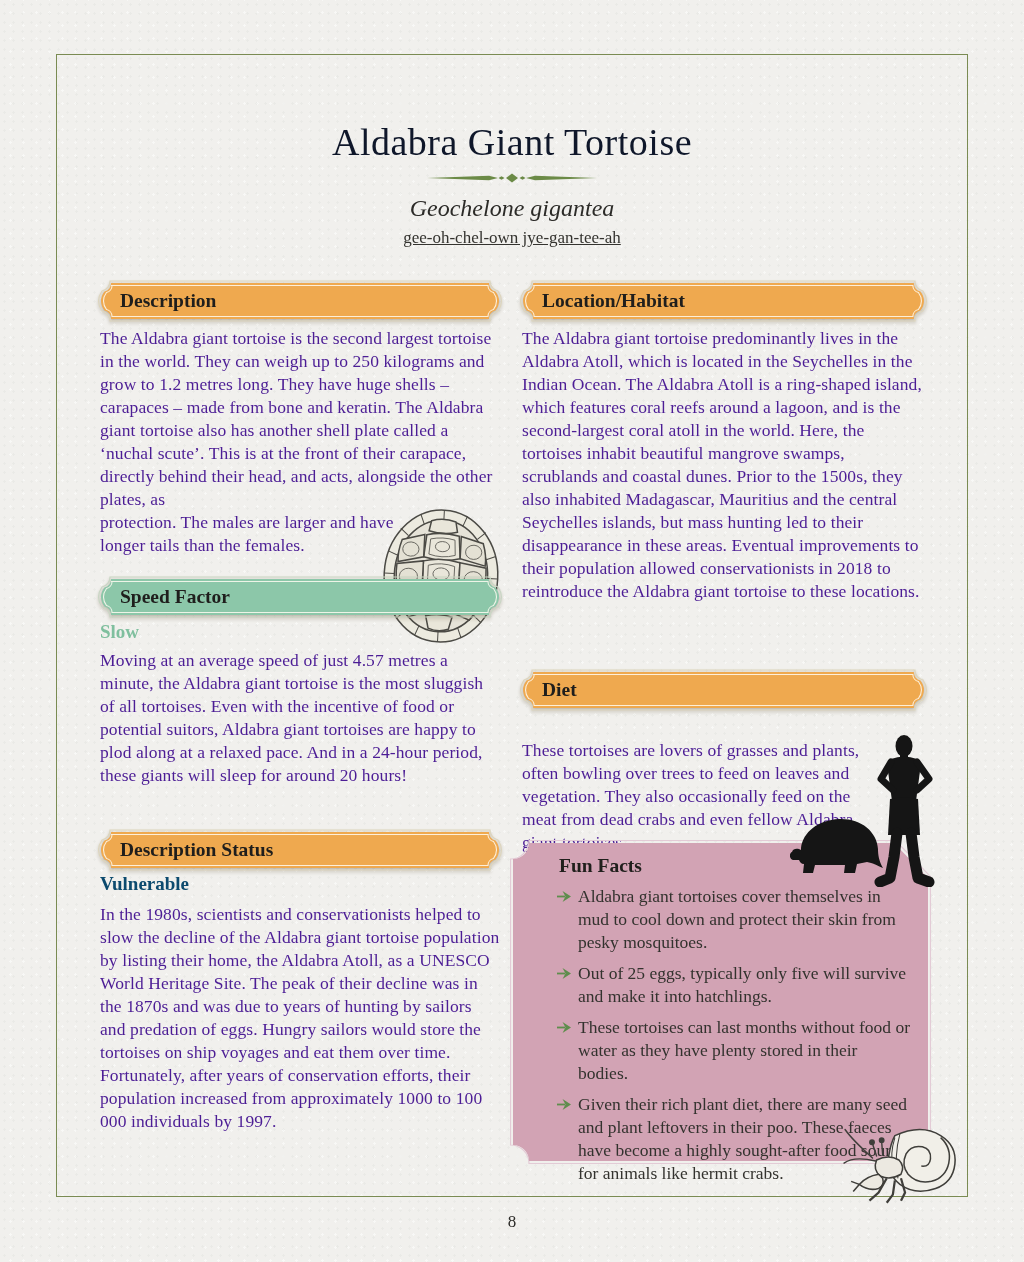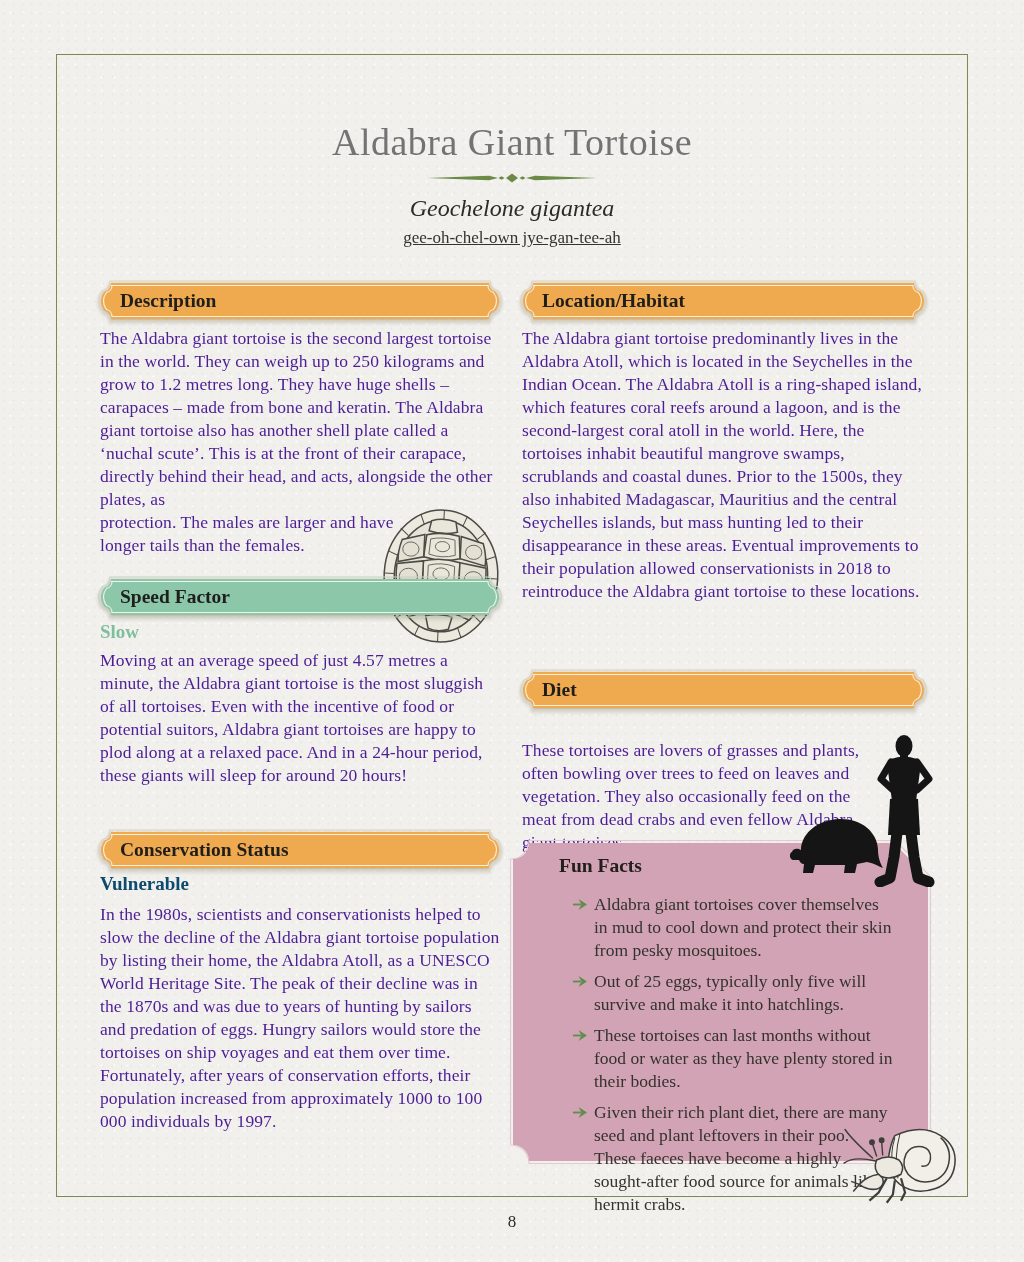--- a/index.html
+++ b/index.html
@@ -14,21 +14,21 @@
     font-family:"Liberation Serif", serif;
     color:#34332f;
   }
   .border-frame{
     position:absolute;left:56px;top:54px;width:910px;height:1141px;
     border:1.6px solid #7a8b52;pointer-events:none;
   }
   
   .title{
     position:absolute;top:120px;left:0;width:100%;text-align:center;
-    font-size:38px;letter-spacing:.5px;color:#737373;font-weight:500;
+    font-size:38px;letter-spacing:.5px;color:#0f172a;font-weight:500;
   }
   .divider{position:absolute;top:172px;left:427px;width:170px;height:12px;}
   .sci-name{
     position:absolute;top:195px;left:0;width:100%;text-align:center;
     font-style:italic;font-size:24px;color:#2c2b28;
   }
   .pronounce{
     position:absolute;top:228px;left:0;width:100%;text-align:center;
     font-size:17px;color:#34332f;text-decoration:underline;
   }
@@ -56,21 +56,21 @@
   .rating{
     position:absolute;font-size:19px;font-weight:bold;
   }
   .rating.slow{color:#7fbf9e;}
   .rating.vulnerable{color:#0c4a6e;}
   
   .fun-facts{position:absolute;left:-9px;top:560px;width:415px;height:320px;}
   .fun-facts svg.box-bg{position:absolute;left:-3px;top:-3px;width:421px;height:326px;}
   .fun-facts .ff-inner{position:relative;padding:12px 18px 0 46px;}
   .ff-heading{font-size:19.5px;font-weight:bold;color:#201f1c;margin:0 12px 8px 0;}
-  .ff-list{list-style:none;margin:16px;padding:0;}
+  .ff-list{list-style:none;margin:0;padding:0;}
   .ff-list li{
     position:relative;padding-left:19px;margin-bottom:8px;
     font-size:17.5px;line-height:23px;color:#33322e;
   }
   .ff-list li .bullet{position:absolute;left:-2px;top:5px;}
   
   .page-number{
     position:absolute;top:1212px;left:0;width:100%;text-align:center;
     font-size:17px;color:#2c2b28;
   }
@@ -158,21 +158,21 @@
   </div>
   <div class="rating slow abs" style="top:338px;">Slow</div>
   <div class="body-text abs" style="top:366px;width:400px;">Moving at an average speed of just 4.57 metres a minute, the Aldabra giant tortoise is the most sluggish of all tortoises. Even with the incentive of food or potential suitors, Aldabra giant tortoises are happy to plod along at a relaxed pace. And in a 24-hour period, these giants will sleep for around 20 hours!</div>
 
   <div class="banner abs" style="top:549px;">
     <svg class="banner-bg" viewBox="-4 -4 408 44" preserveAspectRatio="none">
       <path d="M 11 -2 H 390 A 10 10 0 0 0 398 8 Q 401.5 13 401.5 18 Q 401.5 23 398 28 A 10 10 0 0 0 390 38 H 10 A 10 10 0 0 0 2 28 Q -1.5 23 -1.5 18 Q -1.5 13 2 8 A 10 10 0 0 0 10 -2 Z" fill="none" stroke="#ddd5bd" stroke-width="1.2"></path>
       <path d="M 11 0 H 389 A 8 8 0 0 0 395.5 8.5 Q 399 13 399 18 Q 399 23 395.5 27.5 A 8 8 0 0 0 389 36 H 11 A 8 8 0 0 0 4.5 27.5 Q 1 23 1 18 Q 1 13 4.5 8.5 A 8 8 0 0 0 11 0 Z" fill="#efa94f"></path>
       <path d="M 11 2.5 H 388 A 7 7 0 0 0 393.5 9.5 Q 396.5 13.5 396.5 18 Q 396.5 22.5 393.5 26.5 A 7 7 0 0 0 388 33.5 H 12 A 7 7 0 0 0 6.5 26.5 Q 3.5 22.5 3.5 18 Q 3.5 13.5 6.5 9.5 A 7 7 0 0 0 12 2.5 Z" fill="none" stroke="rgba(255,252,242,.85)" stroke-width="1.1"></path>
     </svg>
-    <span class="banner-label">Conservation Status</span>
+    <span class="banner-label">Description Status</span>
   </div>
   <div class="rating vulnerable abs" style="top:590px;">Vulnerable</div>
   <div class="body-text abs" style="top:620px;width:400px;">In the 1980s, scientists and conservationists helped to slow the decline of the Aldabra giant tortoise population by listing their home, the Aldabra Atoll, as a UNESCO World Heritage Site. The peak of their decline was in the 1870s and was due to years of hunting by sailors and predation of eggs. Hungry sailors would store the tortoises on ship voyages and eat them over time. Fortunately, after years of conservation efforts, their population increased from approximately 1000 to 100 000 individuals by 1997.</div>
 </div>
 
 <div class="col col-right">
 
   <div class="banner abs" style="top:0;">
     <svg class="banner-bg" viewBox="-4 -4 408 44" preserveAspectRatio="none">
       <path d="M 11 -2 H 390 A 10 10 0 0 0 398 8 Q 401.5 13 401.5 18 Q 401.5 23 398 28 A 10 10 0 0 0 390 38 H 10 A 10 10 0 0 0 2 28 Q -1.5 23 -1.5 18 Q -1.5 13 2 8 A 10 10 0 0 0 10 -2 Z" fill="none" stroke="#ddd5bd" stroke-width="1.2"></path>

